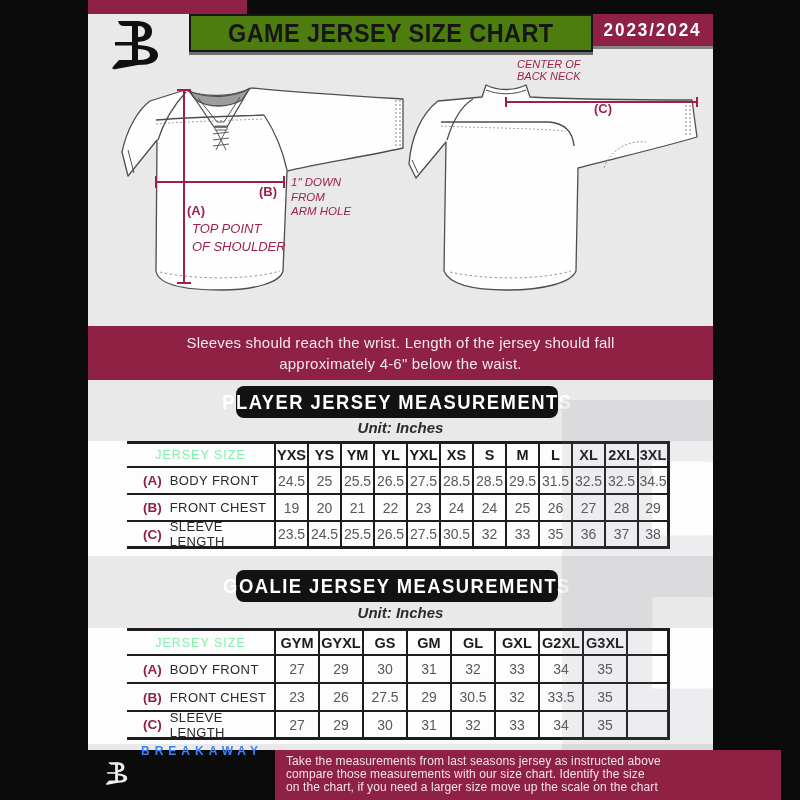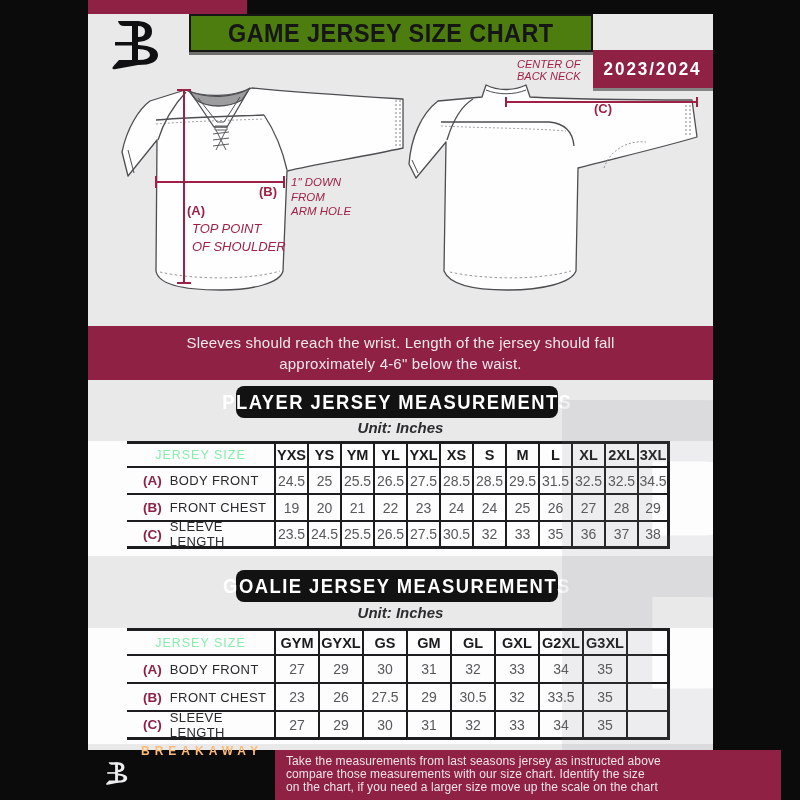--- a/index.html
+++ b/index.html
@@ -7,22 +7,22 @@
           font-family:"Liberation Sans",sans-serif;}
   .page{position:absolute;left:88px;top:14px;width:625px;height:736px;background:#e9e9ea;}
   .top-accent{position:absolute;left:88px;top:0;width:159px;height:14px;background:#8e2144;}
 
   
   .title-box{position:absolute;left:189px;top:14px;width:404px;height:38px;background:#4d7c0f;
              border:2px solid #161616;box-sizing:border-box;display:flex;align-items:center;
              justify-content:center;box-shadow:0 3px 0 rgba(10,10,10,.55);}
   .title-box span{font-size:26px;font-weight:bold;color:#161616;letter-spacing:.5px;
                   display:inline-block;transform:scaleX(.9);white-space:nowrap;}
-  .year-box{position:absolute;left:593px;top:14px;width:120px;height:38px;background:#8e2144;
-            display:flex;align-items:center;justify-content:center;box-shadow:0 3px 0 rgba(10,10,10,.45);margin-top:36px;}
+  .year-box{position:absolute;left:593px;top:14px;width:120px;height:32px;background:#8e2144;
+            display:flex;align-items:center;justify-content:center;box-shadow:0 3px 0 rgba(10,10,10,.45);}
   .year-box span{color:#fff;font-size:18px;font-weight:bold;letter-spacing:2px;
                  display:inline-block;transform:scaleX(.95);}
   .logo-header{position:absolute;left:106px;top:16px;color:#101012;}
   .logo-footer{position:absolute;left:103px;top:760px;color:#ededf0;}
 
   
   .anno-key{position:absolute;color:#9e2145;font-weight:bold;font-size:13px;}
   .anno-note{position:absolute;color:#9e2145;font-style:italic;}
   #annoA{left:187px;top:203px;}
   #annoANote{left:192px;top:220px;font-size:13px;line-height:18px;}
@@ -67,21 +67,21 @@
   .watermark-clip{position:absolute;left:88px;top:14px;width:625px;height:736px;overflow:hidden;
                   pointer-events:none;}
   .watermark{position:absolute;left:430px;top:330px;font-size:480px;line-height:1;font-weight:bold;
              font-family:"DejaVu Sans",sans-serif;color:rgba(125,125,132,.12);}
 
   .footer-bar{position:absolute;left:88px;top:750px;width:625px;height:50px;background:#0b0b0c;}
   .footer-note{position:absolute;left:275px;top:750px;width:506px;height:50px;background:#8e2144;
                box-sizing:border-box;padding:5px 0 0 11px;color:#f0e3e8;font-size:12px;
                line-height:12.9px;letter-spacing:.1px;}
   .brand{position:absolute;left:141px;top:726px;height:50px;display:flex;align-items:center;
-         color:#fdba74;font-size:12px;font-weight:bold;letter-spacing:5px;}
+         color:#3b82f6;font-size:12px;font-weight:bold;letter-spacing:5px;}
   .dsvg{position:absolute;left:88px;top:55px;}
 </style>
 </head>
 <body>
 
 <svg width="0" height="0" style="position:absolute">
   <symbol id="bw-logo" viewBox="0 0 60 60">
     <rect x="26" y="5" width="6" height="44" fill="currentColor"></rect>
     <path d="M12,5 L32,5 L32,10 L18,10 Q13,10 12,5 Z" fill="currentColor"></path>
     <rect x="9" y="26" width="23" height="3.5" fill="currentColor"></rect>

